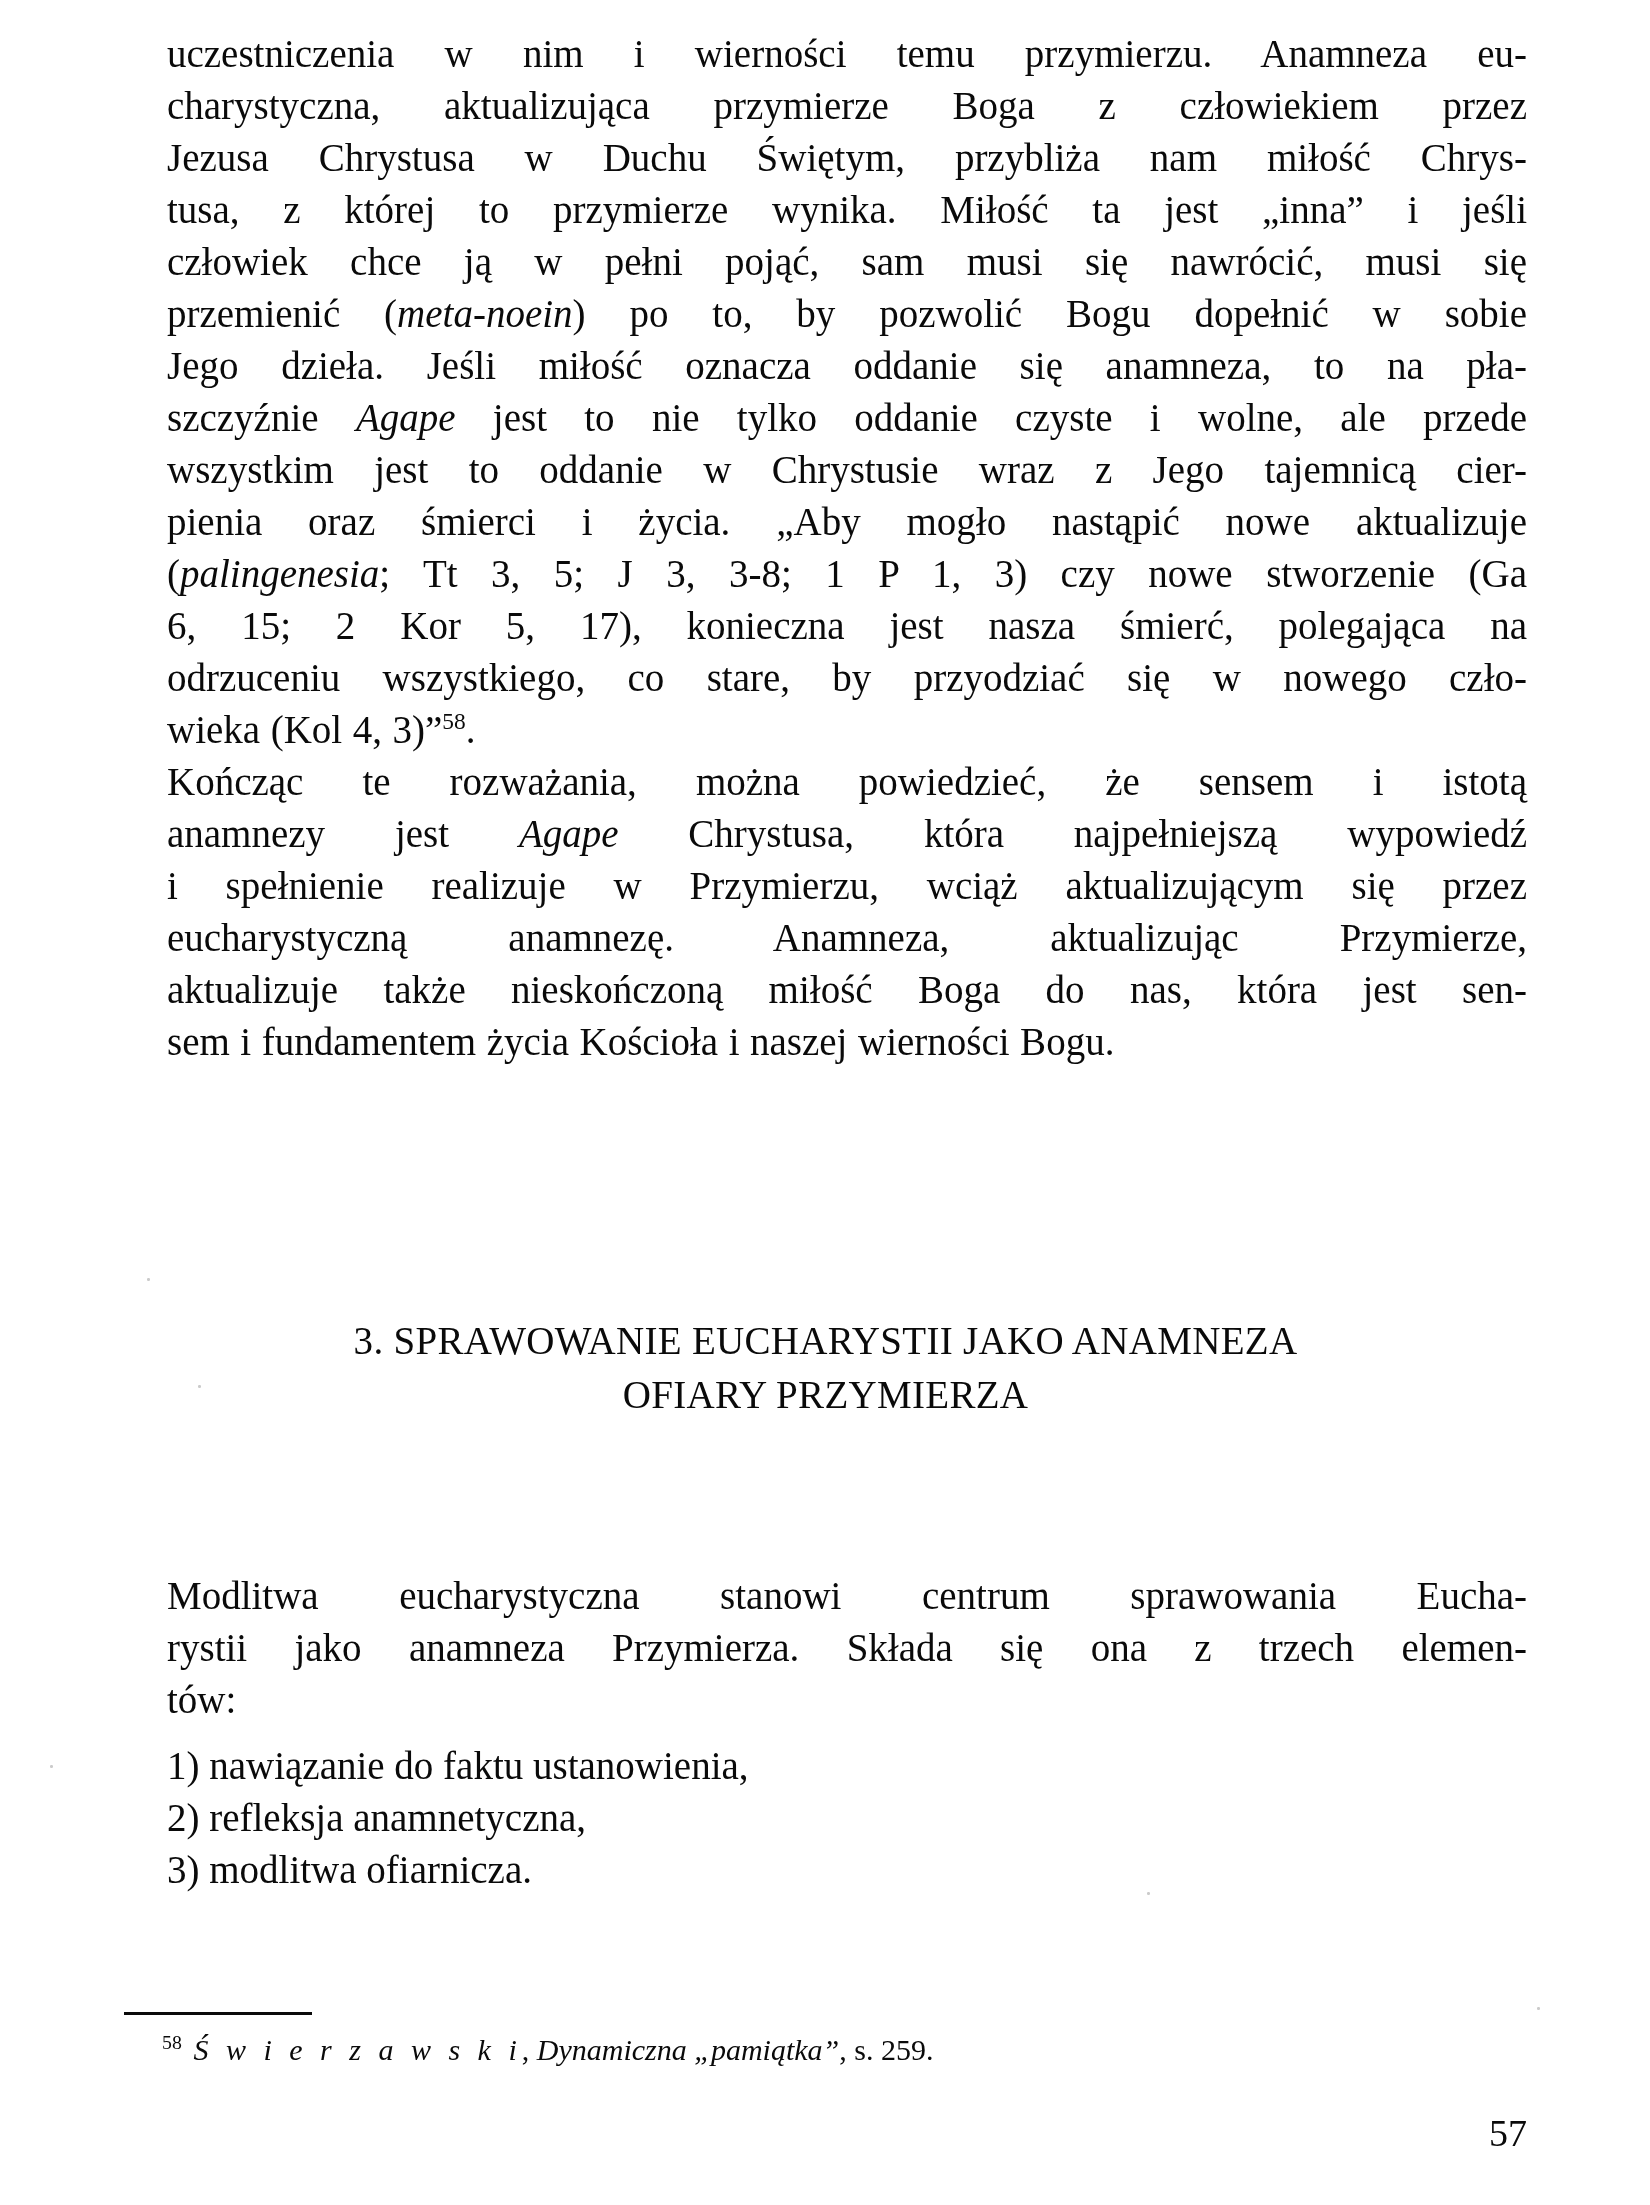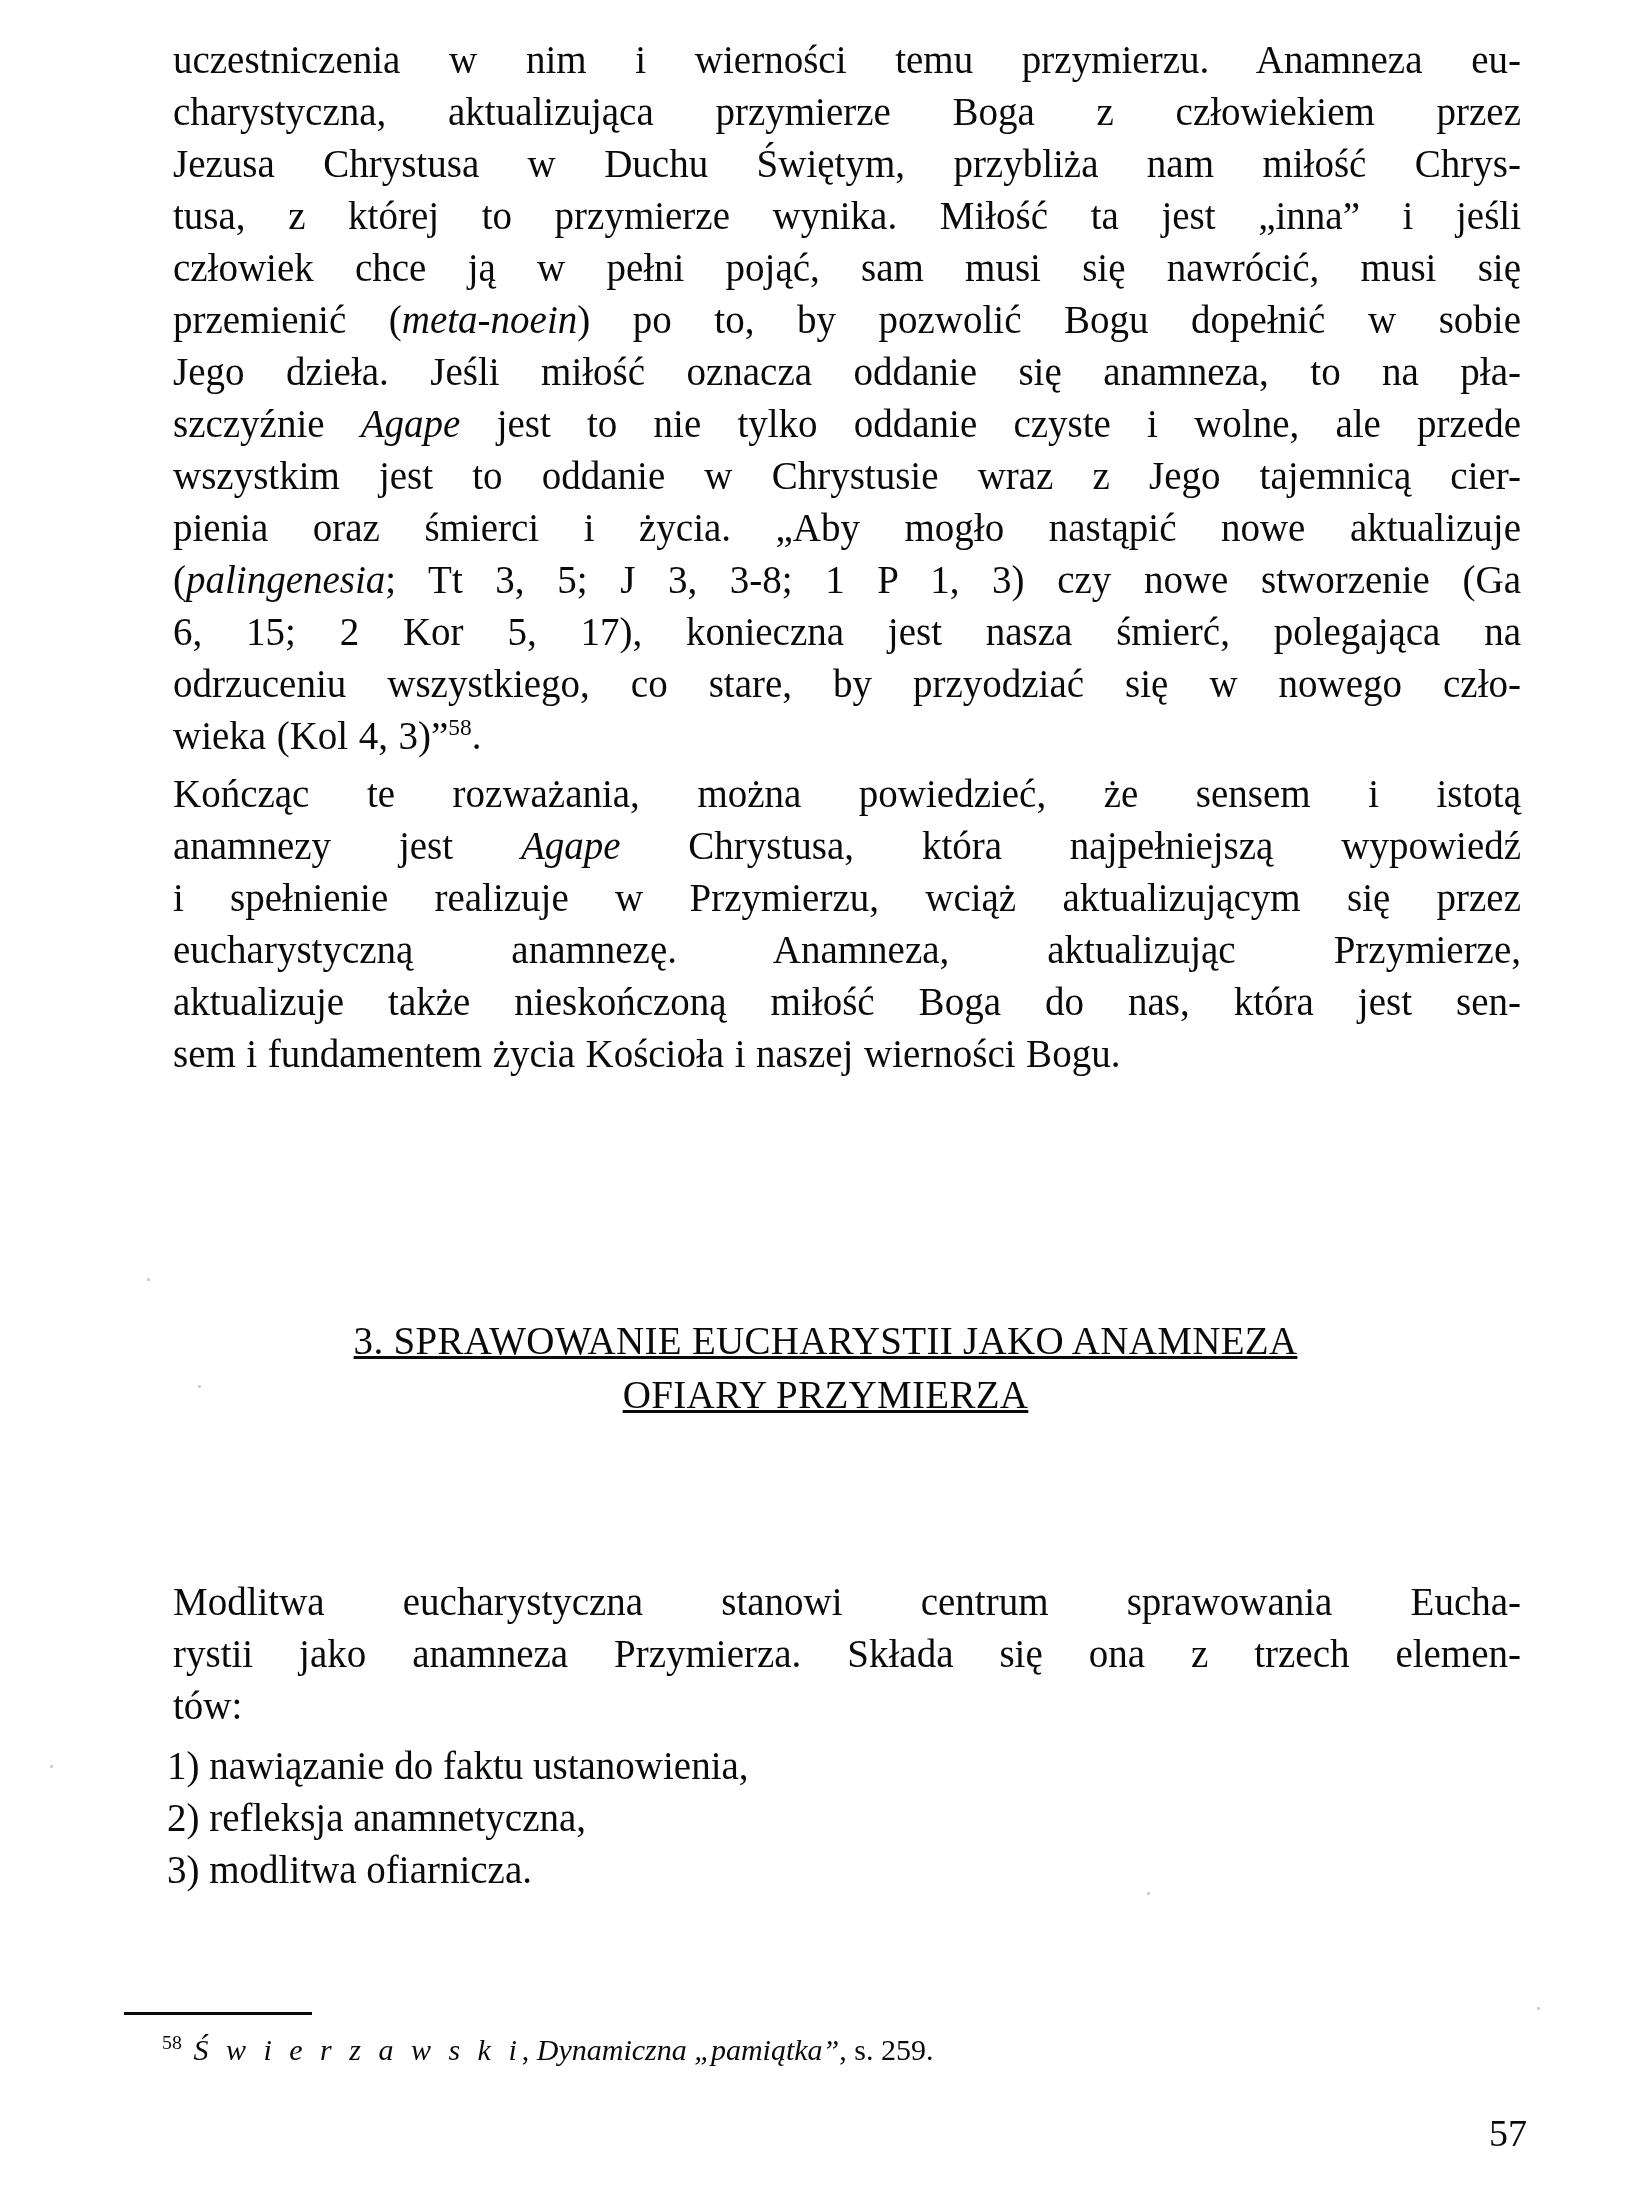--- a/index.html
+++ b/index.html
@@ -31,21 +31,21 @@
     left: 124px;
     top: 28px;
     width: 1403px;
   }
 
   .para {
     font-size: 39px;
     line-height: 52px;
     text-align: justify;
     text-justify: inter-word;
-    margin: 6px;
+    margin: 0;
     -webkit-hyphens: none;
     hyphens: none;
     word-spacing: 0.02em;
   }
   .para.indent { text-indent: 43px; }
 
   
   .line {
     display: block;
     text-align: justify;
@@ -70,21 +70,21 @@
     left: 124px;
     top: 1314px;
     width: 1403px;
     text-align: center;
     font-size: 39px;
     line-height: 54px;
     letter-spacing: 0.3px;
     font-weight: normal;
     margin: 0;
   }
-  .heading .hl { display: block; text-decoration: underline; }
+  .heading .hl { display: block; }
 
   
   .textblock2 {
     position: absolute;
     left: 124px;
     top: 1570px;
     width: 1403px;
   }
 
   

